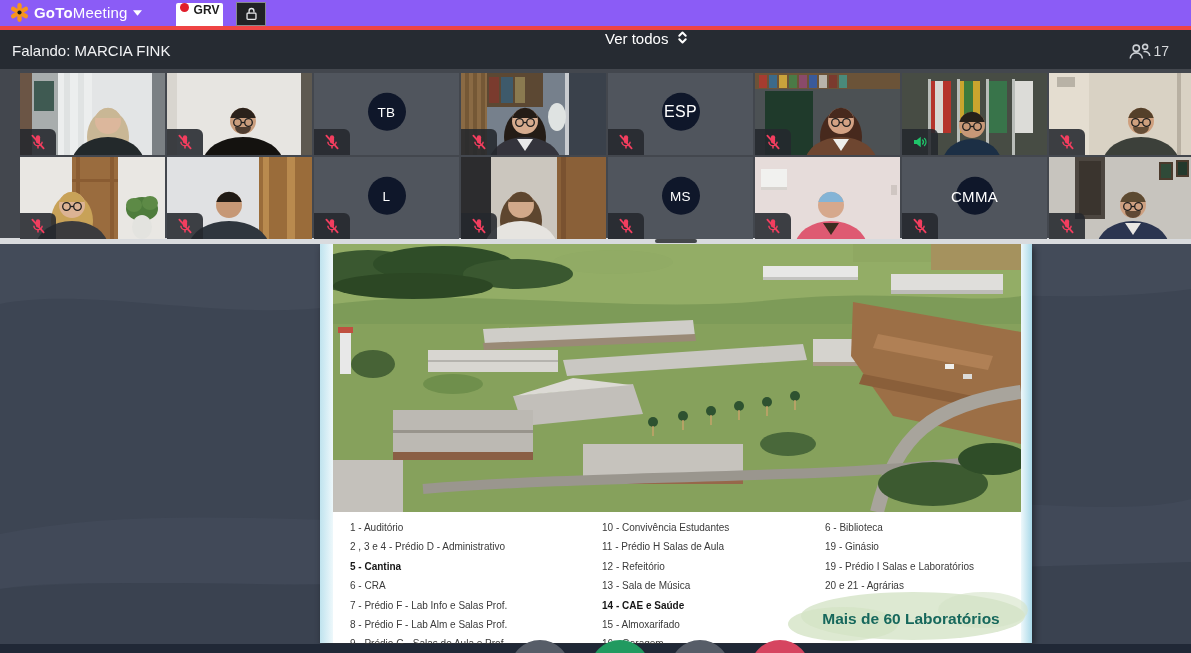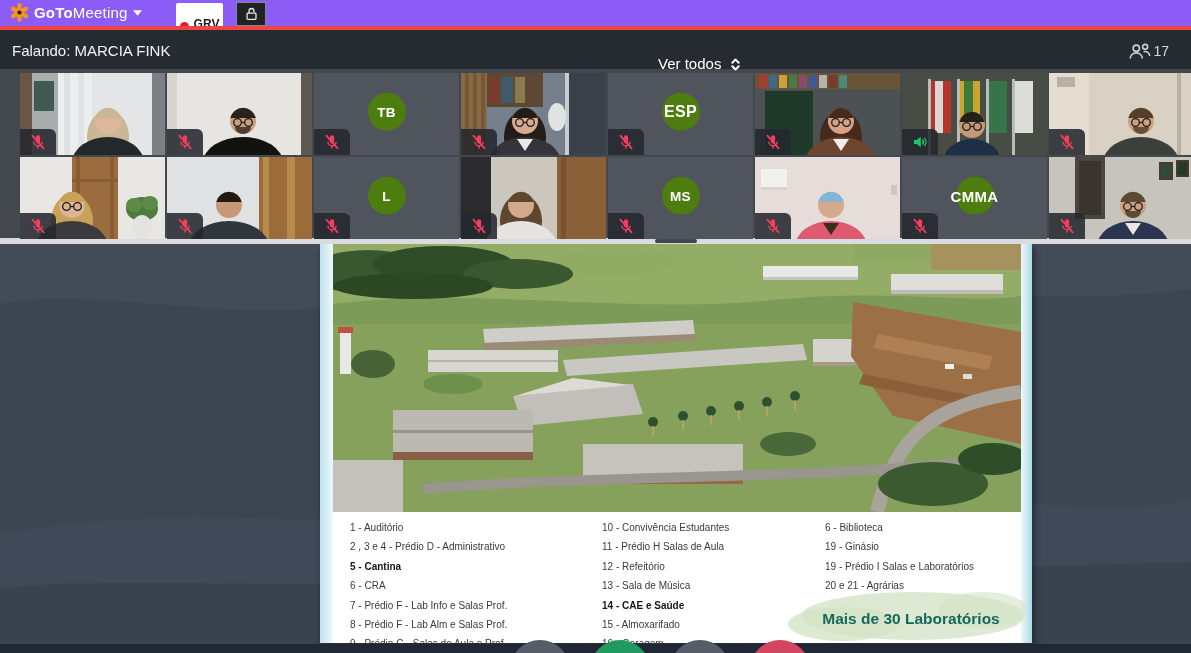--- a/index.html
+++ b/index.html
@@ -5,44 +5,44 @@
   html,body{margin:0;padding:0}
   body{width:1191px;height:653px;overflow:hidden;position:relative;background:#3e4654;
        font-family:"Liberation Sans",sans-serif;-webkit-font-smoothing:antialiased}
 
   
   .topbar{position:absolute;left:0;top:0;width:100%;height:26px;background:#8b5cf6;z-index:9}
   .brand{position:absolute;left:10px;top:3px;display:flex;align-items:center;gap:5px;color:#fff;
          font-size:15px;letter-spacing:.2px}
   .brand b{font-weight:700}
   .grv-btn{position:absolute;left:176px;top:3px;width:47px;height:28px;background:#fff;border-radius:2px;
-           display:flex;align-items:flex-end;justify-content:center;gap:5px;font-size:12px;font-weight:600;color:#1d1d1d}
+           display:flex;align-items:flex-start;justify-content:center;gap:5px;font-size:12px;font-weight:600;color:#1d1d1d}
   .rec-dot{width:9px;height:9px;border-radius:50%;background:#e01e2c}
   .lock-btn{position:absolute;left:236px;top:2px;width:28px;height:22px;background:#202225;
             border:1px solid #86898c;display:flex;align-items:center;justify-content:center}
 
   
   .statusbar{position:absolute;left:0;top:26px;width:100%;height:43px;background:#262b32;
              border-top:4px solid #ef4444;box-sizing:border-box;z-index:9}
   .speaking{position:absolute;left:12px;top:0;line-height:42px;font-size:15px;color:#f2f3f5}
-  .viewall{position:absolute;left:658px;top:0;height:42px;display:flex;align-items:flex-end;gap:9px;
+  .viewall{position:absolute;left:605px;top:0;height:42px;display:flex;align-items:flex-start;gap:9px;
            color:#fff;font-size:15px;cursor:default}
   .people{position:absolute;right:22px;top:0;height:42px;display:flex;align-items:center;
           color:#d6d9dc;font-size:14px}
 
   
   .videogrid{position:absolute;left:0;top:69px;width:100%;height:169px;background:#43474e;z-index:8}
   .vrow{position:absolute;left:20px;display:flex;gap:2px}
   .vrow.r1{top:4px}.vrow.r2{top:88px}
   .tile{position:relative;width:145px;height:82px;background:#50555d;overflow:hidden;flex:none}
   .tile.active{box-shadow:inset 0 0 0 2px #fff}
   .tile svg.scene{position:absolute;left:0;top:0}
   .initials-circle{position:absolute;left:50%;top:50%;transform:translate(-50%,-56%);width:38px;height:38px;
-                   border-radius:50%;background:#4d7c0f;color:#fff;display:flex;align-items:center;
-                   justify-content:center;font-weight:700;letter-spacing:.3px}
+                   border-radius:50%;background:#0f172a;color:#fff;display:flex;align-items:center;
+                   justify-content:center;font-weight:400;letter-spacing:.3px}
   .pill{position:absolute;left:0;bottom:0;width:36px;height:26px;background:rgba(36,40,46,.88);
         border-radius:0 6px 0 0;display:flex;align-items:center;justify-content:center}
 
   
   .strip{position:absolute;left:0;top:238px;width:100%;height:6px;background:#d9dbde;z-index:7}
   .strip-handle{position:absolute;left:655px;top:1px;width:42px;height:4px;background:#44474b;border-radius:2px}
 
   
   .stage{position:absolute;left:0;top:244px;width:1191px;height:400px;overflow:hidden}
   .slide{position:absolute;left:320px;top:244px;width:712px;height:399px;background:#fdfdfc;
@@ -615,21 +615,21 @@
         <div class="legend-line">6 - Biblioteca</div>
         <div class="legend-line">19 - Ginásio</div>
         <div class="legend-line">19 - Prédio I Salas e Laboratórios</div>
         <div class="legend-line">20 e 21 - Agrárias</div>
       </div>
     <svg class="note-blob" viewBox="0 0 240 56">
       <ellipse cx="125" cy="30" rx="112" ry="24" fill="#dde9d2"></ellipse>
       <ellipse cx="55" cy="38" rx="55" ry="17" fill="#d4e3c6" opacity="0.8"></ellipse>
       <ellipse cx="195" cy="24" rx="45" ry="18" fill="#d4e3c6" opacity="0.6"></ellipse>
     </svg>
-    <div class="note-text">Mais de 30 Laboratórios</div>
+    <div class="note-text">Mais de 60 Laboratórios</div>
   </div>
 </div>
 
 <div class="bottombar"></div>
 <div id="fabs">
     <div class="fab" style="left: 510px; background: rgb(87, 93, 104);"></div>
     <div class="fab" style="left: 590px; background: rgb(33, 154, 96);"></div>
     <div class="fab" style="left: 670px; background: rgb(87, 93, 104);"></div>
     <div class="fab" style="left: 750px; background: rgb(214, 69, 96);"></div>
   </div>

